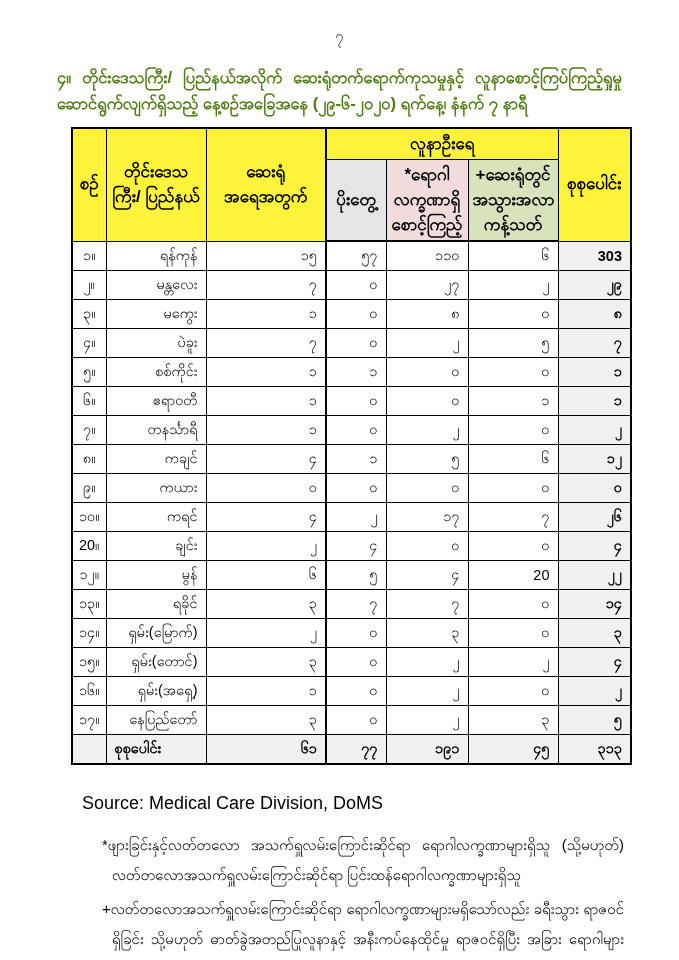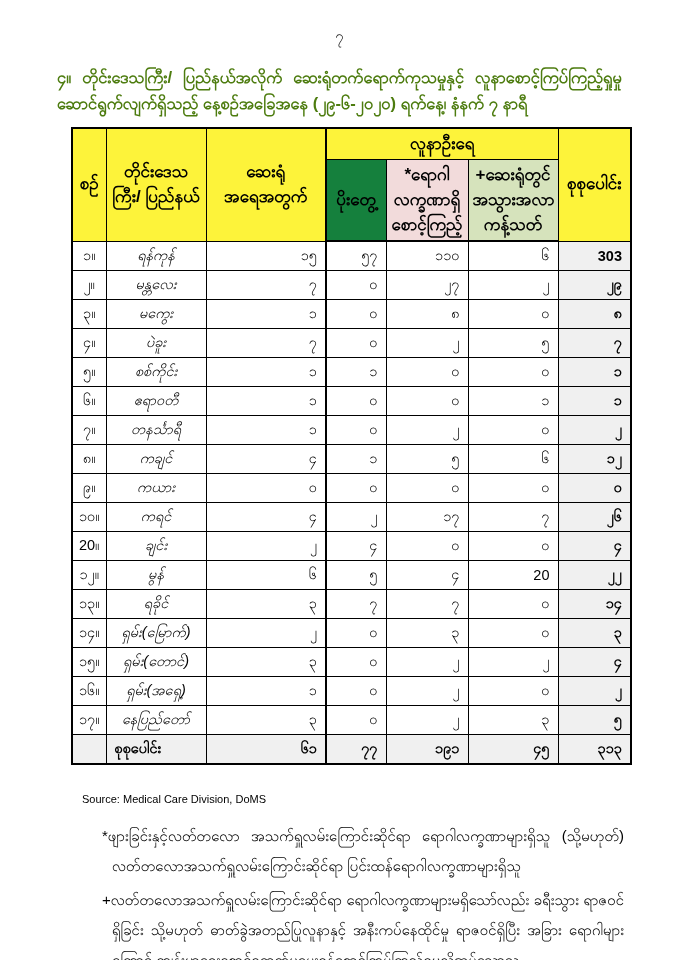--- a/index.html
+++ b/index.html
@@ -41,48 +41,48 @@
   }
   thead th {
     background: #fdf33a;
     font-weight: bold;
     font-size: 17px;
     line-height: 1.45;
     padding: 3px 4px;
     vertical-align: middle;
   }
   thead tr.subhead th { border-bottom: 2px solid #000; }
-  th.c-blue  { background: #15803d; }
+  th.c-blue  { background: #e5e5e5; }
   th.c-pink  { background: #f2dbdb; }
   th.c-green { background: #d6e3bc; }
 
   tbody td, tr.total-row td {
     font-size: 14.5px;
     padding: 3.5px 8px;
     height: 20px;
     vertical-align: middle;
     background: #ffffff;
   }
   td.no     { text-align: center; padding: 3.5px 2px; }
-  td.region { text-align: center; font-style: italic; }
+  td.region { text-align: right; }
   td.num    { text-align: right; }
   .group-start { border-left: 2px solid #000 !important; }
   td.total-col {
     background: #f0f0f0;
     font-weight: bold;
   }
   tr.total-row td {
     background: #f0f0f0;
     font-weight: bold;
   }
   tr.total-row td.label { text-align: left; }
 
   .source-line {
     margin: 28px 16px 0 82px;
-    font-size: 11px;
+    font-size: 18px;
   }
   .footnotes {
     margin: 16px 55px 0 98px;
     font-size: 15px;
     line-height: 2.0;
     text-align: justify;
   }
   .footnote { padding-left: 14px; text-indent: -10px; margin-bottom: 4px; }
   .fn-marker { font-weight: normal; }
 </style>

